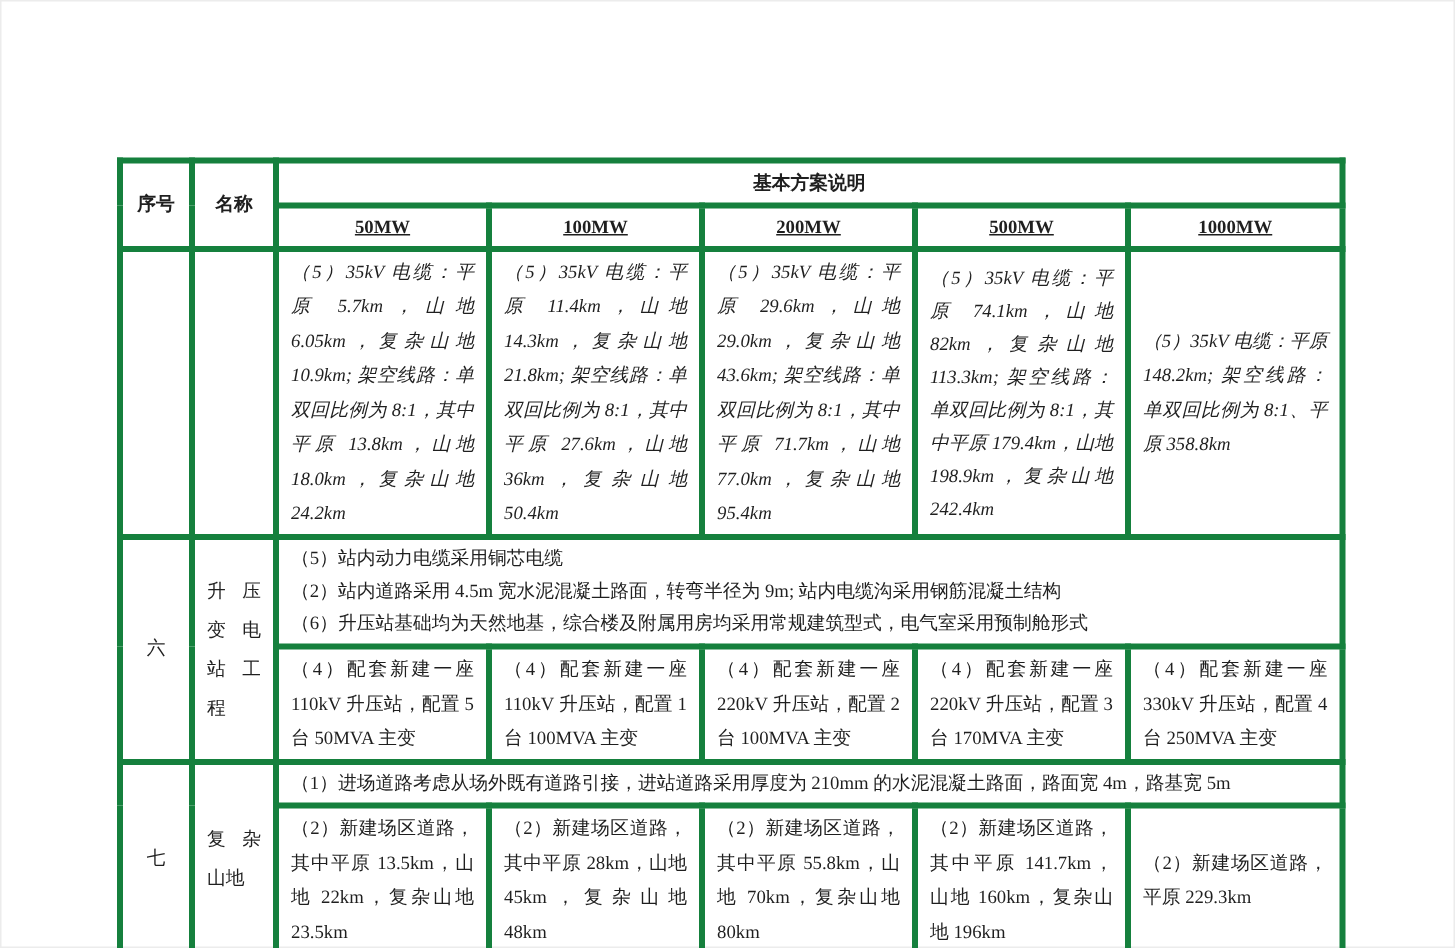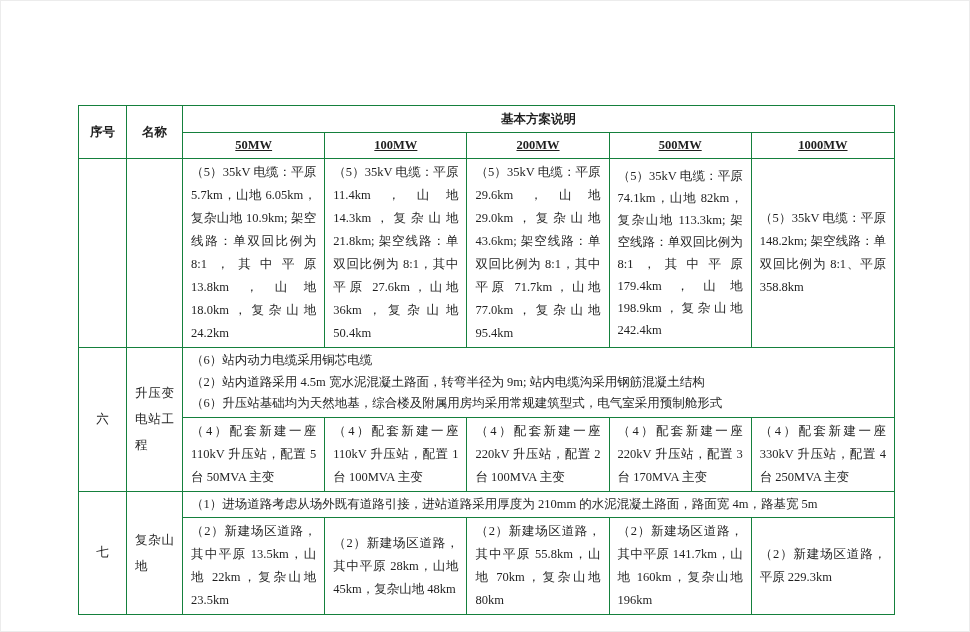--- a/index.html
+++ b/index.html
@@ -19,32 +19,32 @@
   }
   table.doc-table {
     position: absolute;
     left: 78px;
     top: 105px;
     width: 817px;
     border-collapse: collapse;
     table-layout: fixed;
   }
   table.doc-table td {
-    border: 1px solid #15803d;
+    border: 4px solid #15803d;
     font-size: 12.5px;
     color: #1f1f1f;
     vertical-align: middle;
     padding: 2px 8px;
     overflow: hidden;
     word-break: break-word;
   }
   
   tr.h1 td { height: 22px; }
   tr.h2 td { height: 21px; text-decoration: underline; }
-  tr.r5 td { height: 166px; }
+  tr.r5 td { height: 166px; font-style: italic; }
   tr.r6s td { height: 62px; }
   tr.r6c td { height: 67px; }
   tr.r7s td { height: 18px; }
   tr.r7c td { height: 65px; }
   
   .hd {
     font-weight: bold;
     text-align: center;
     padding: 0 4px;
   }
@@ -116,21 +116,21 @@
         <td class="bj">（5）35kV 电缆：平原 11.4km，山地 14.3km，复杂山地 21.8km; 架空线路：单双回比例为 8:1，其中平原 27.6km，山地 36km，复杂山地 50.4km</td>
         <td class="bj">（5）35kV 电缆：平原 29.6km，山地 29.0km，复杂山地 43.6km; 架空线路：单双回比例为 8:1，其中平原 71.7km，山地 77.0km，复杂山地 95.4km</td>
         <td class="bj" style="line-height:22px">（5）35kV 电缆：平原 74.1km，山地 82km，复杂山地 113.3km; 架空线路：单双回比例为 8:1，其中平原 179.4km，山地 198.9km，复杂山地 242.4km</td>
         <td class="bj">（5）35kV 电缆：平原 148.2km; 架空线路：单双回比例为 8:1、平原 358.8km</td>
       </tr>
 
       <tr class="r6s">
         <td class="ix" rowspan="2">六</td>
         <td class="nm" rowspan="2">升压变电站工程</td>
         <td class="sh" colspan="5">
-          <div>（6）站内动力电缆采用铜芯电缆</div>
+          <div>（5）站内动力电缆采用铜芯电缆</div>
           <div>（2）站内道路采用 4.5m 宽水泥混凝土路面，转弯半径为 9m; 站内电缆沟采用钢筋混凝土结构</div>
           <div>（6）升压站基础均为天然地基，综合楼及附属用房均采用常规建筑型式，电气室采用预制舱形式</div>
         </td>
       </tr>
       <tr class="r6c">
         <td class="bj">（4）配套新建一座 110kV 升压站，配置 5 台 50MVA 主变</td>
         <td class="bj">（4）配套新建一座 110kV 升压站，配置 1 台 100MVA 主变</td>
         <td class="bj">（4）配套新建一座 220kV 升压站，配置 2 台 100MVA 主变</td>
         <td class="bj">（4）配套新建一座 220kV 升压站，配置 3 台 170MVA 主变</td>
         <td class="bj">（4）配套新建一座 330kV 升压站，配置 4 台 250MVA 主变</td>

